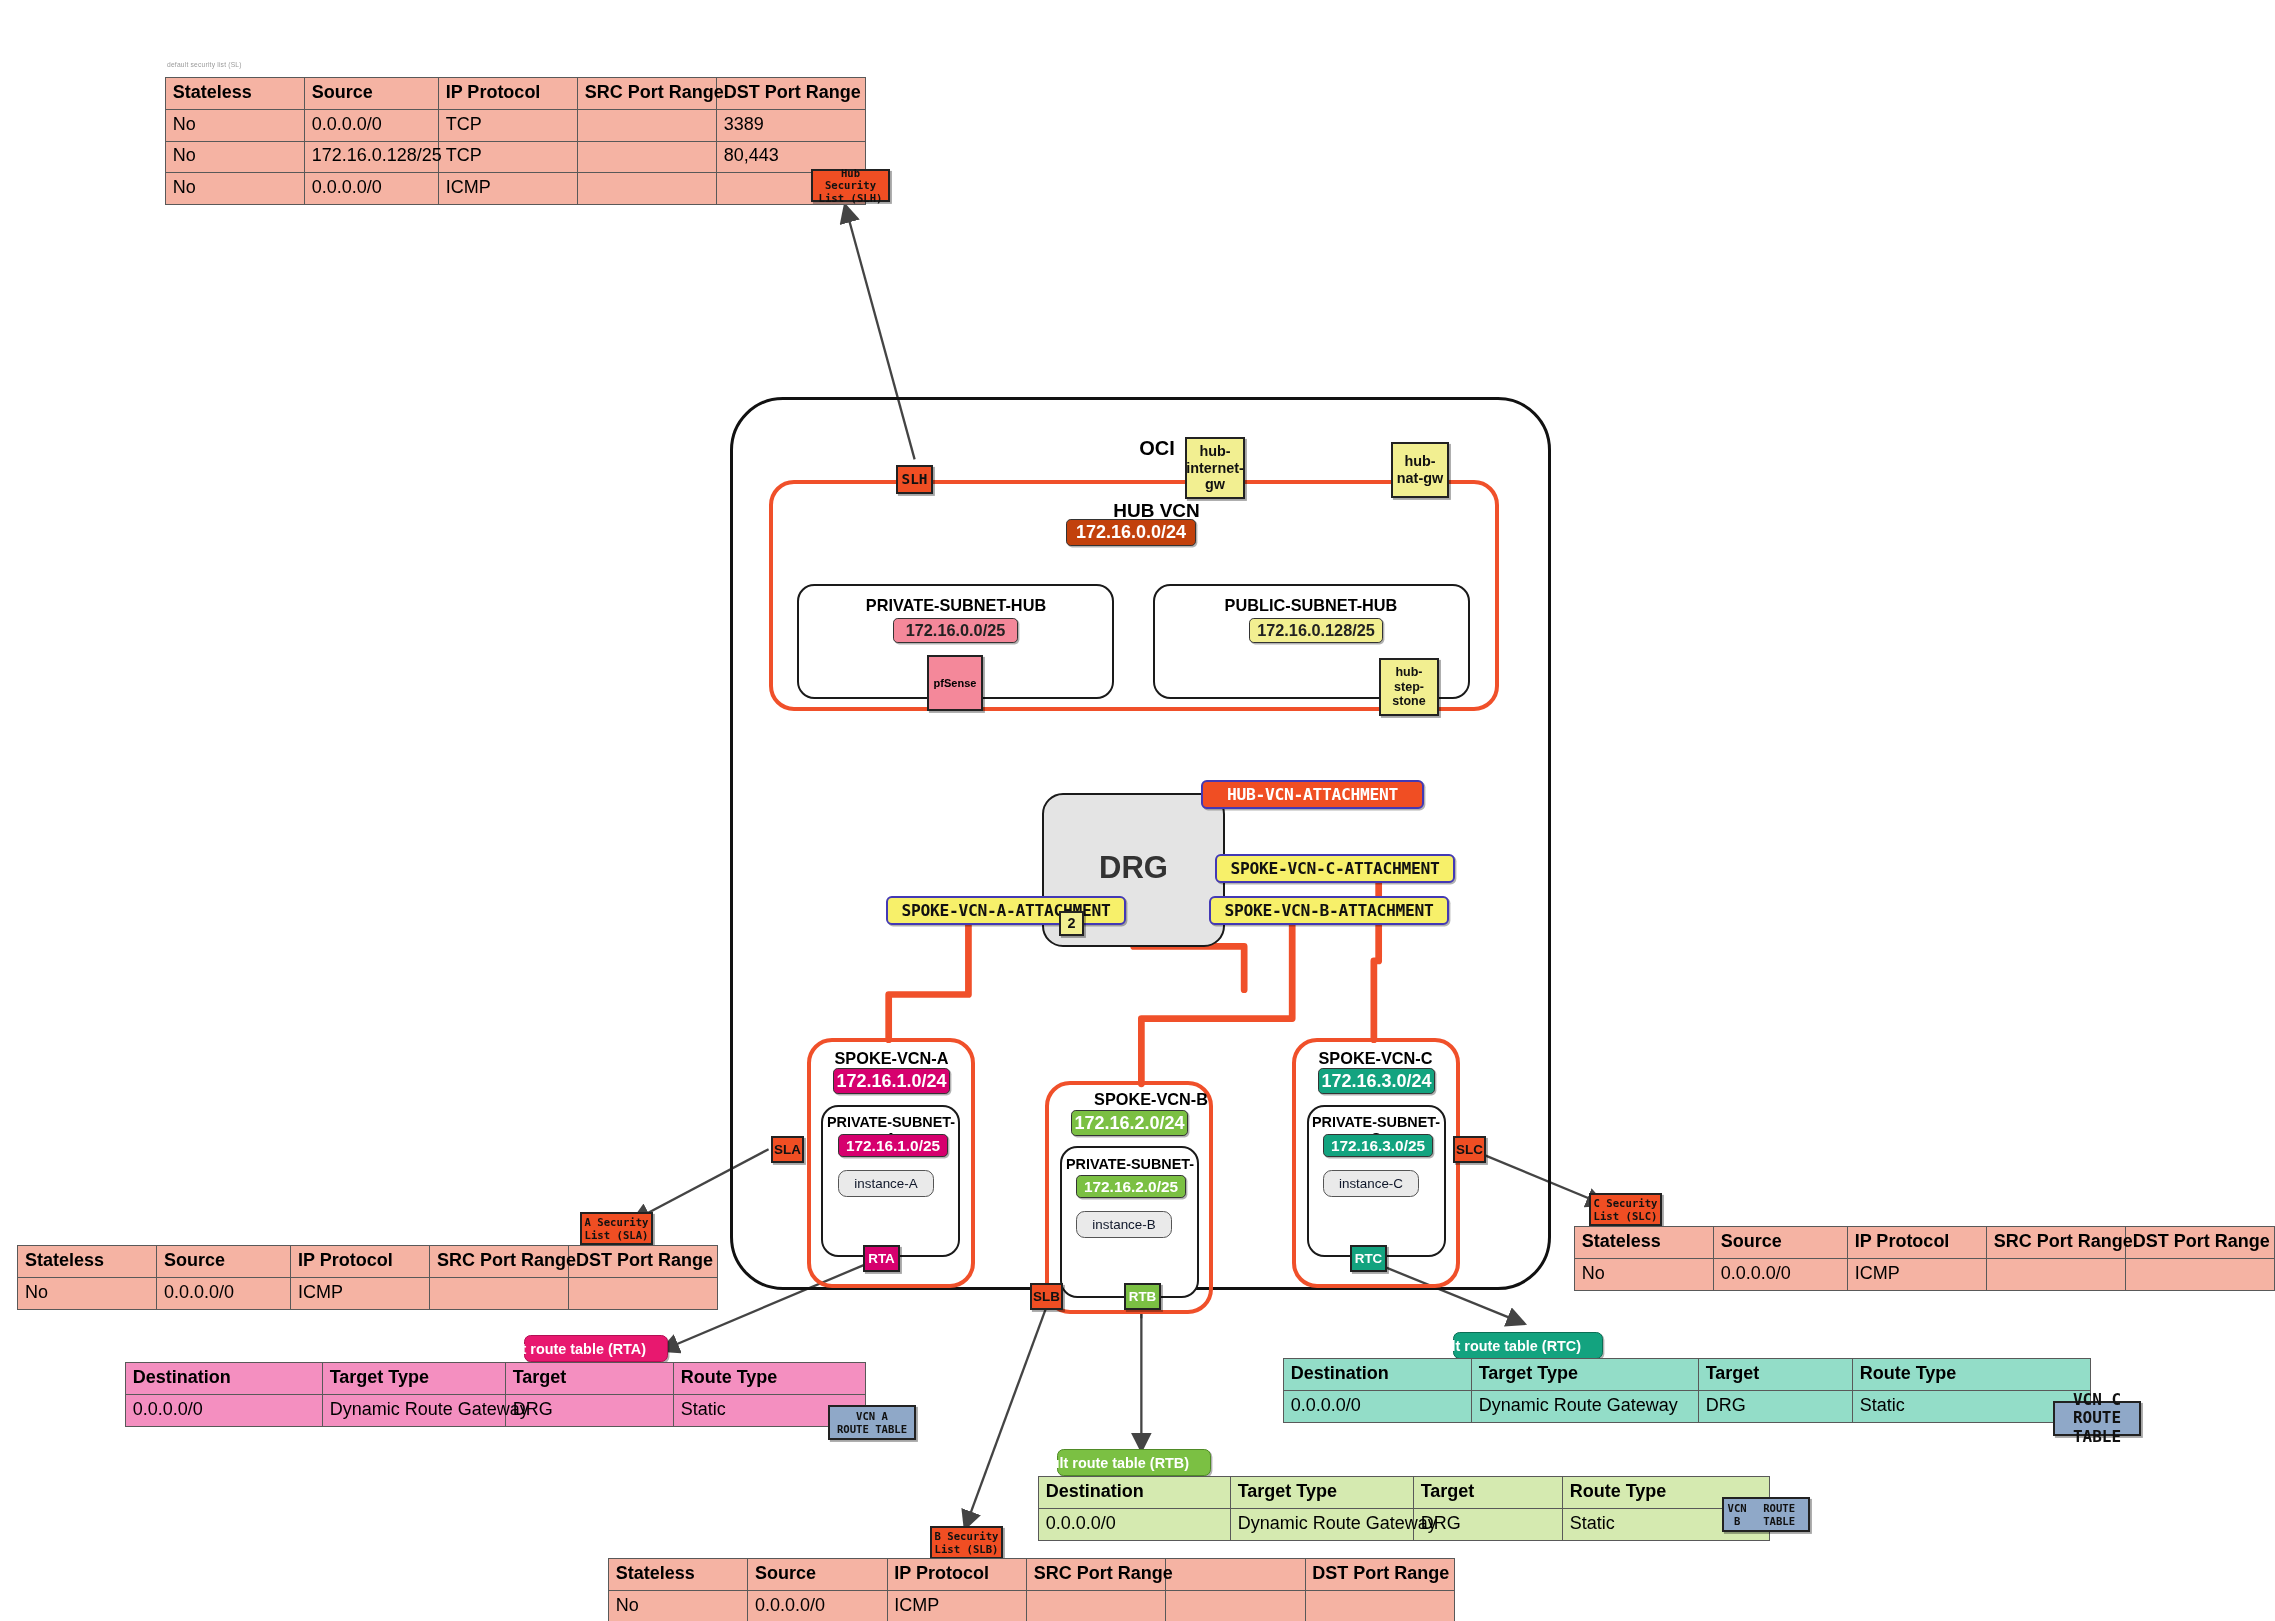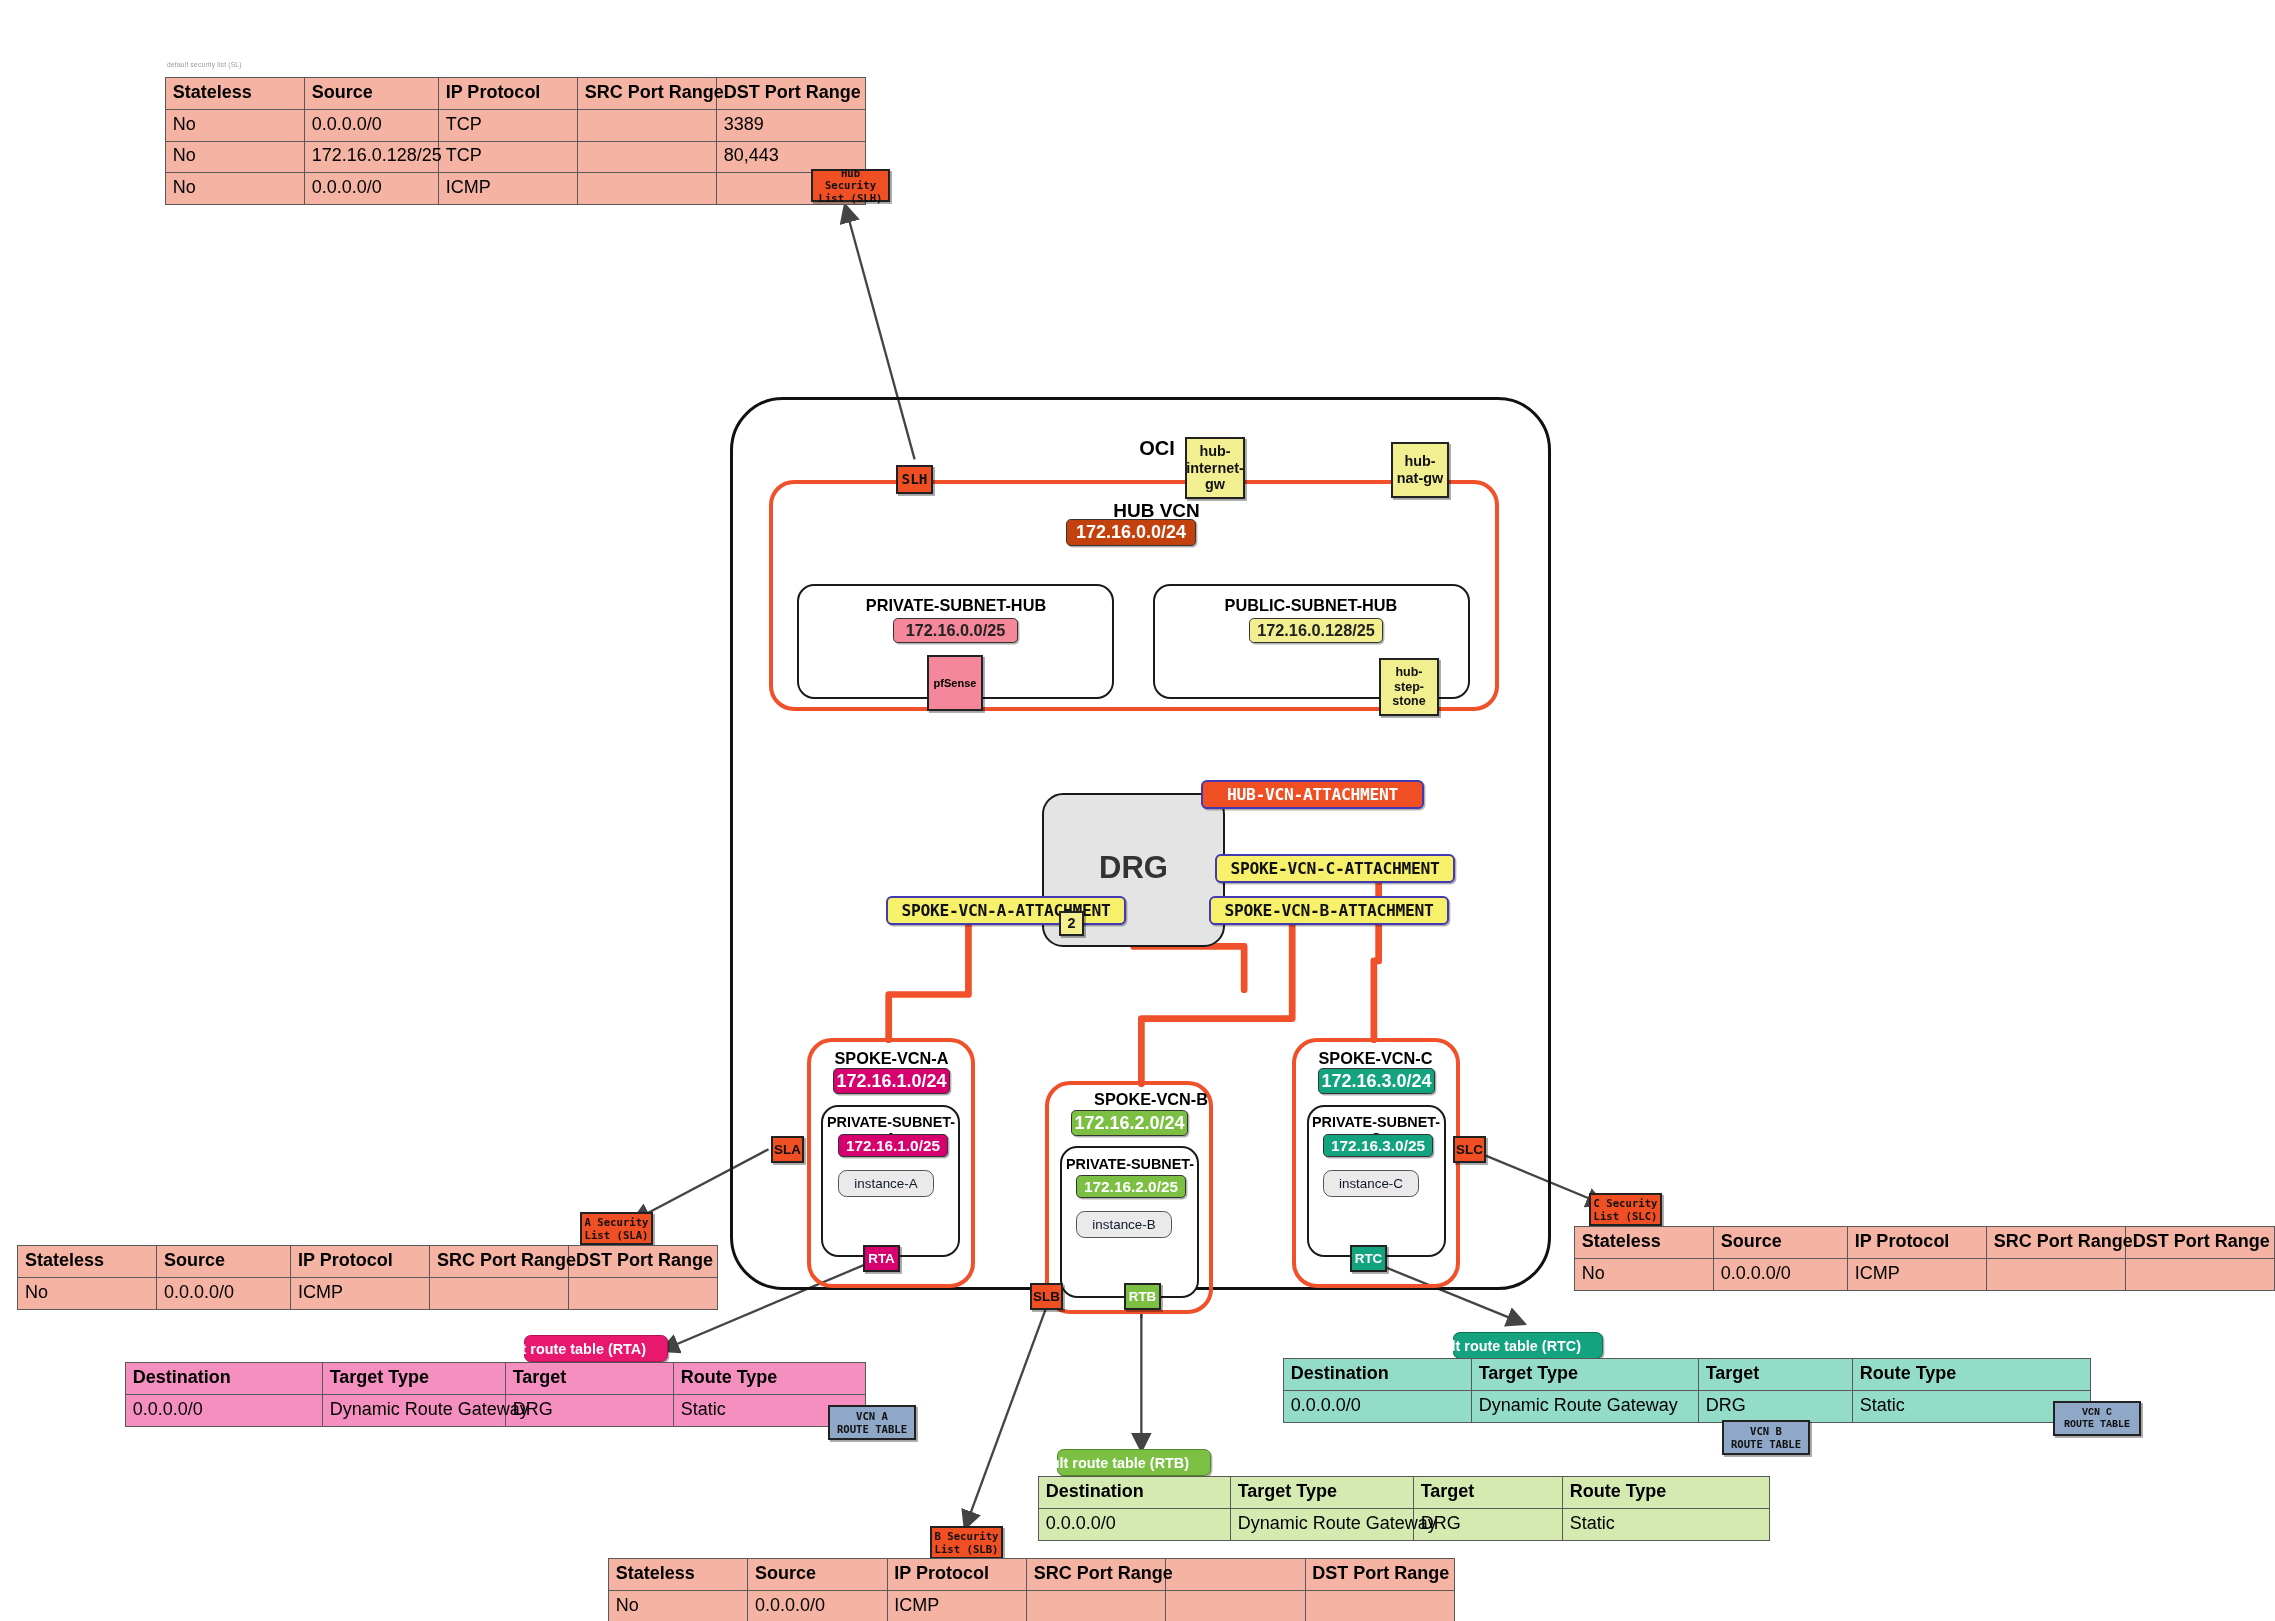--- a/index.html
+++ b/index.html
@@ -398,21 +398,21 @@
     </thead>
   <tbody>
       <tr>
     <td>0.0.0.0/0</td>
     <td>Dynamic Route Gateway</td>
     <td>DRG</td>
     <td>Static</td>
   </tr>
     </tbody>
 </table>
-<div class="abs chip chip-grey chip-mono" style="left:2053px;top:1401px;width:88px;height:35px;font-size:10px;flex-direction:column;font-family:Liberation Mono, monospace;">
+<div class="abs chip chip-grey chip-mono" style="left:2053px;top:1401px;width:88px;height:35px;font-size:16px;flex-direction:column;">
   <span>VCN C</span>
   <span>ROUTE TABLE</span>
 </div>
 
 <div class="abs tag" style="left:1057px;top:1449px;width:154px;height:27px;background:#7bc043;border-color:#4f8a26;">
   <span>default route table (RTB)</span>
 </div>
 <table class="abs grid rtb-tbl" style="left:1038px;top:1476px;width:730px;">
   <colgroup>
       <col style="width:192px">
@@ -430,21 +430,21 @@
     </thead>
   <tbody>
       <tr>
     <td>0.0.0.0/0</td>
     <td>Dynamic Route Gateway</td>
     <td>DRG</td>
     <td>Static</td>
   </tr>
     </tbody>
 </table>
-<div class="abs chip chip-grey chip-mono" style="left:1722px;top:1420px;width:88px;height:35px;font-size:10.6px;flex-direction:column;">
+<div class="abs chip chip-grey chip-mono" style="left:1722px;top:1497px;width:88px;height:35px;font-size:10.6px;flex-direction:row;">
   <span>VCN B</span>
   <span>ROUTE TABLE</span>
 </div>
 
 <div class="abs chip chip-red chip-mono" style="left:930px;top:1526px;width:73px;height:33px;font-size:10.6px;flex-direction:column;">
   <span>B Security</span>
   <span>List (SLB)</span>
 </div>
 <table class="abs grid sl-tbl" style="left:608px;top:1558px;width:847px;">
   <colgroup>

